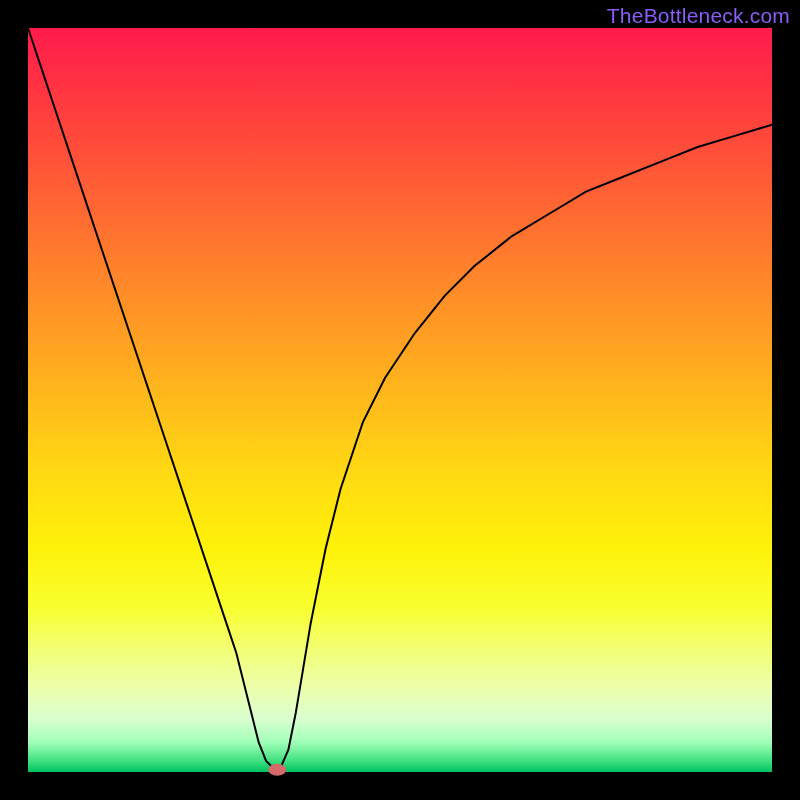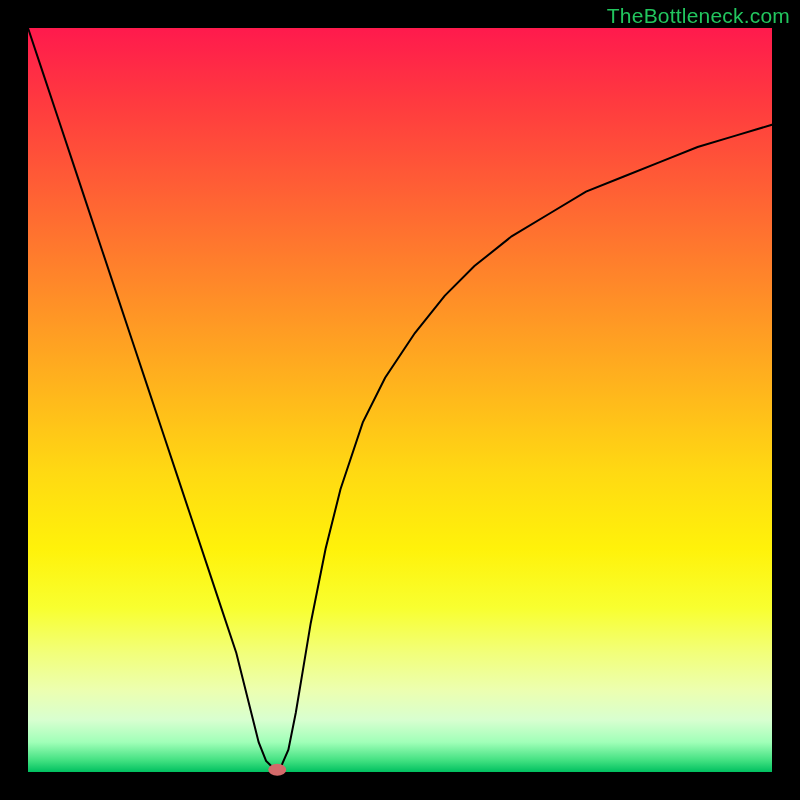--- a/index.html
+++ b/index.html
@@ -40,21 +40,21 @@
       #d8ffd0 93%,
       #a0ffb8 96%,
       #40e080 98.5%,
       #00c060 100%
     );
   }
   .watermark {
     position: absolute;
     top: 4px;
     right: 10px;
-    color: #22c55e;
+    color: #8b5cf6;
     font-size: 21px;
     font-weight: 500;
     letter-spacing: 0.2px;
     user-select: none;
   }
   svg.curve {
     position: absolute;
     top: 0;
     left: 0;
     width: 744px;

